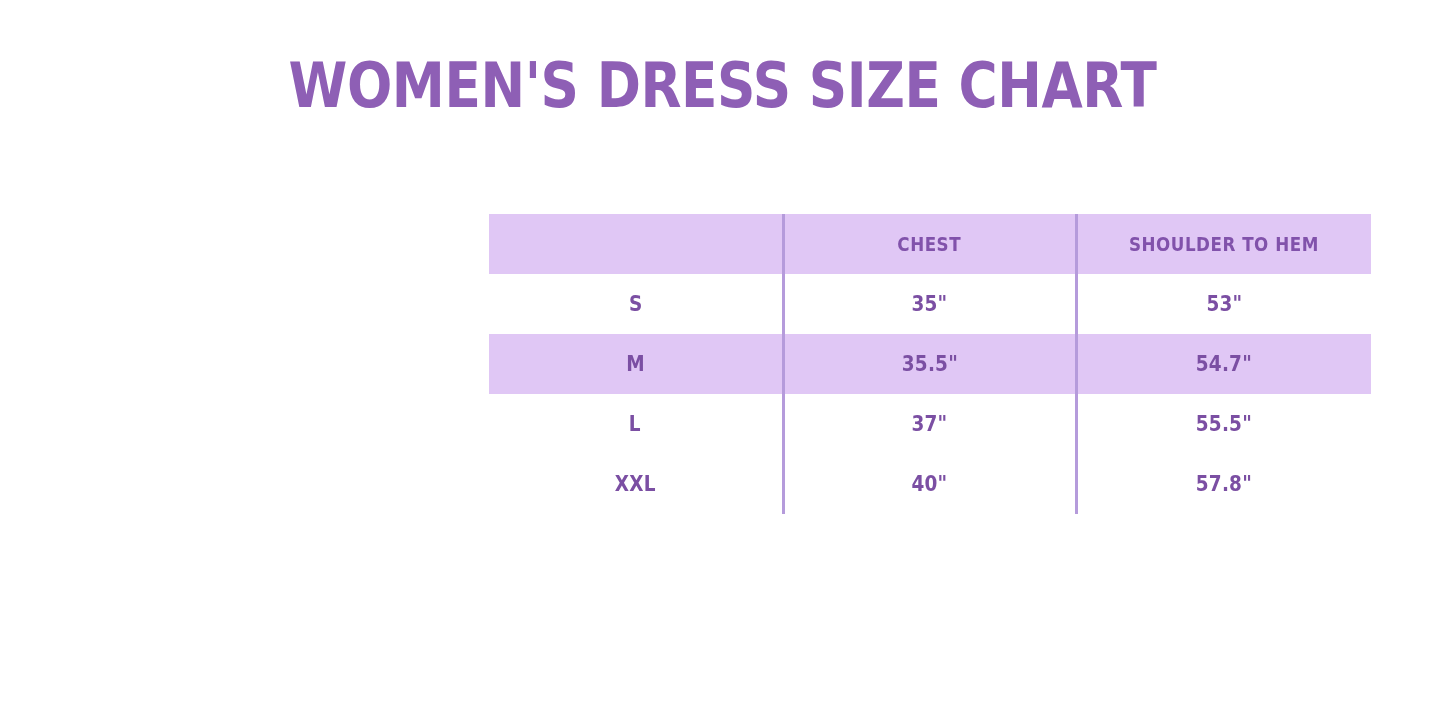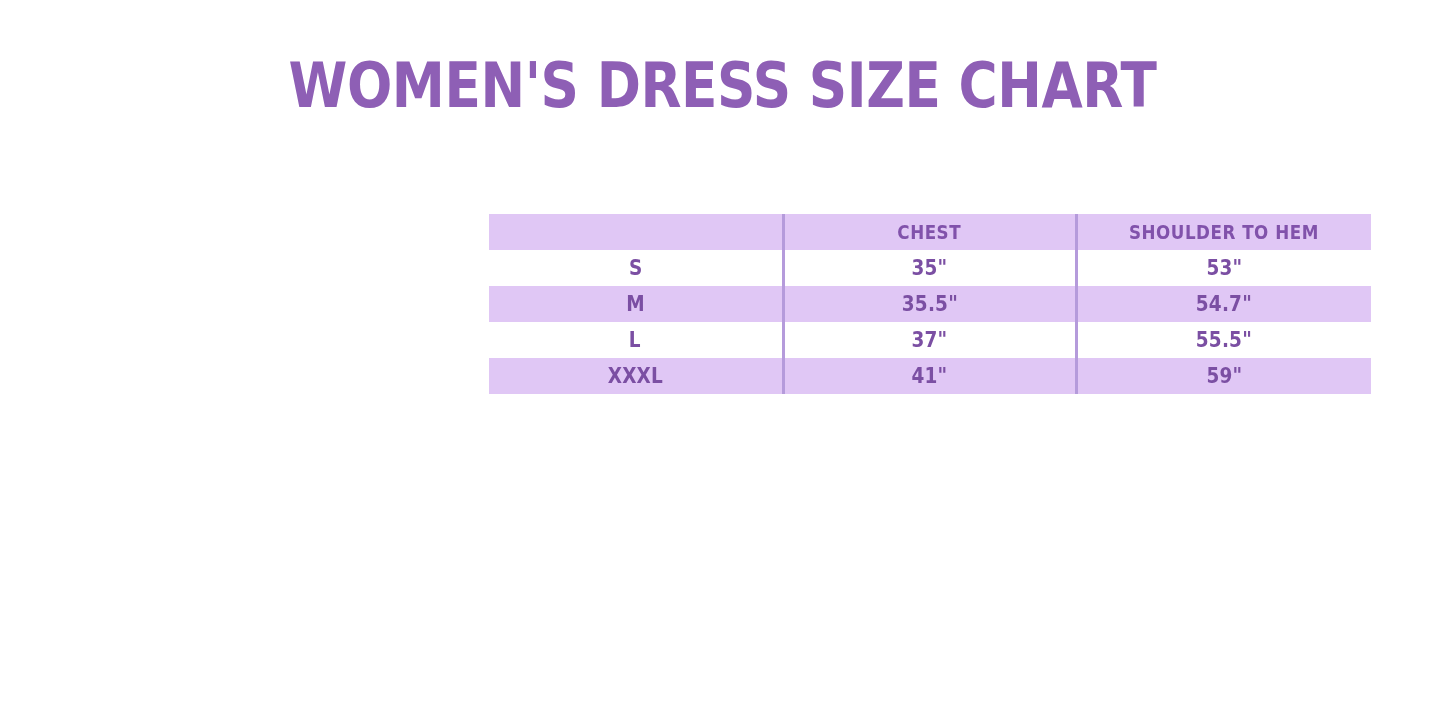--- a/index.html
+++ b/index.html
@@ -51,21 +51,21 @@
     border-collapse: collapse;
     width: 882px;
     table-layout: fixed;
   }
 
   table.size-table col.col-size { width: 294px; }
   table.size-table col.col-chest { width: 293px; }
   table.size-table col.col-hem  { width: 295px; }
 
   table.size-table tr {
-    height: 36px;
+    height: 60px;
   }
 
   table.size-table th,
   table.size-table td {
     margin: 0;
     padding: 0;
     text-align: center;
     vertical-align: middle;
     font-family: "DejaVu Sans", sans-serif;
     font-weight: 700;
@@ -164,30 +164,30 @@
           </td>
           <td class="divider">
             <span class="cell-text">37"</span>
           </td>
           <td class="divider">
             <span class="cell-text">55.5"</span>
           </td>
         </tr>
 
 
-
-        <tr class="row-shaded">
+        <tr class="row-plain">
           <td>
-            <span class="cell-text">XXXL</span>
+            <span class="cell-text">XXL</span>
           </td>
           <td class="divider">
-            <span class="cell-text">41"</span>
+            <span class="cell-text">40"</span>
           </td>
           <td class="divider">
-            <span class="cell-text">59"</span>
+            <span class="cell-text">57.8"</span>
           </td>
         </tr>
+
 
       </tbody>
     </table>
   </div>
 
 </div>
 
 </body></html>

